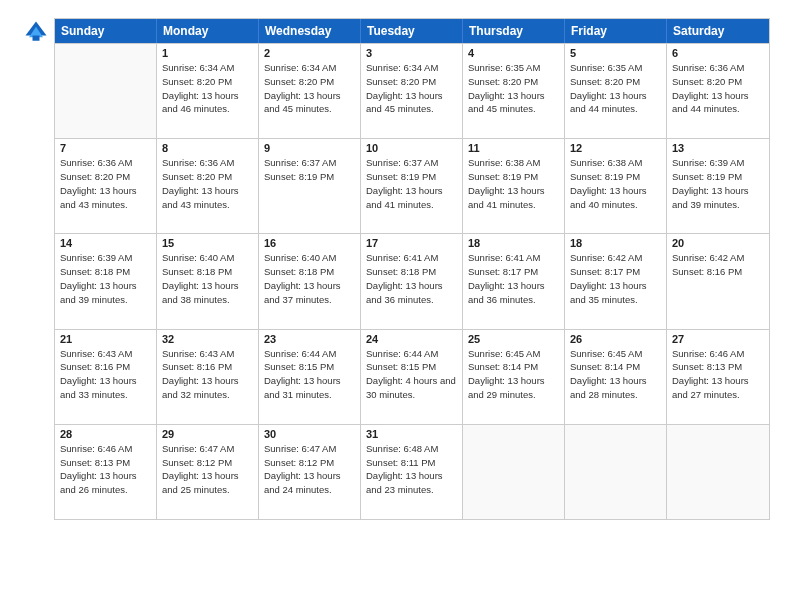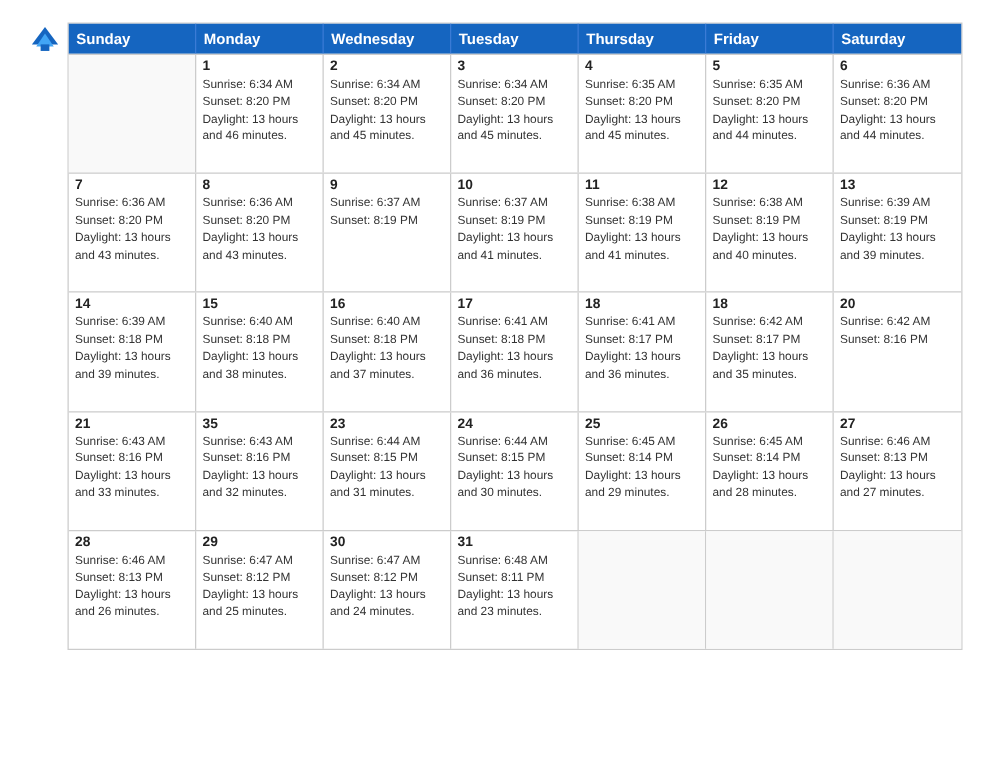--- a/index.html
+++ b/index.html
@@ -266,36 +266,36 @@
           </div>
         </div>
         <div class="cal-row">
           <div class="cal-cell">
             <div class="day-num">21</div>
             <div class="cell-line">Sunrise: 6:43 AM</div>
             <div class="cell-line">Sunset: 8:16 PM</div>
             <div class="cell-line">Daylight: 13 hours and 33 minutes.</div>
           </div>
           <div class="cal-cell">
-            <div class="day-num">35</div>
+            <div class="day-num">32</div>
             <div class="cell-line">Sunrise: 6:43 AM</div>
             <div class="cell-line">Sunset: 8:16 PM</div>
             <div class="cell-line">Daylight: 13 hours and 32 minutes.</div>
           </div>
           <div class="cal-cell">
             <div class="day-num">23</div>
             <div class="cell-line">Sunrise: 6:44 AM</div>
             <div class="cell-line">Sunset: 8:15 PM</div>
             <div class="cell-line">Daylight: 13 hours and 31 minutes.</div>
           </div>
           <div class="cal-cell">
             <div class="day-num">24</div>
             <div class="cell-line">Sunrise: 6:44 AM</div>
             <div class="cell-line">Sunset: 8:15 PM</div>
-            <div class="cell-line">Daylight: 13 hours and 30 minutes.</div>
+            <div class="cell-line">Daylight: 4 hours and 30 minutes.</div>
           </div>
           <div class="cal-cell">
             <div class="day-num">25</div>
             <div class="cell-line">Sunrise: 6:45 AM</div>
             <div class="cell-line">Sunset: 8:14 PM</div>
             <div class="cell-line">Daylight: 13 hours and 29 minutes.</div>
           </div>
           <div class="cal-cell">
             <div class="day-num">26</div>
             <div class="cell-line">Sunrise: 6:45 AM</div>

